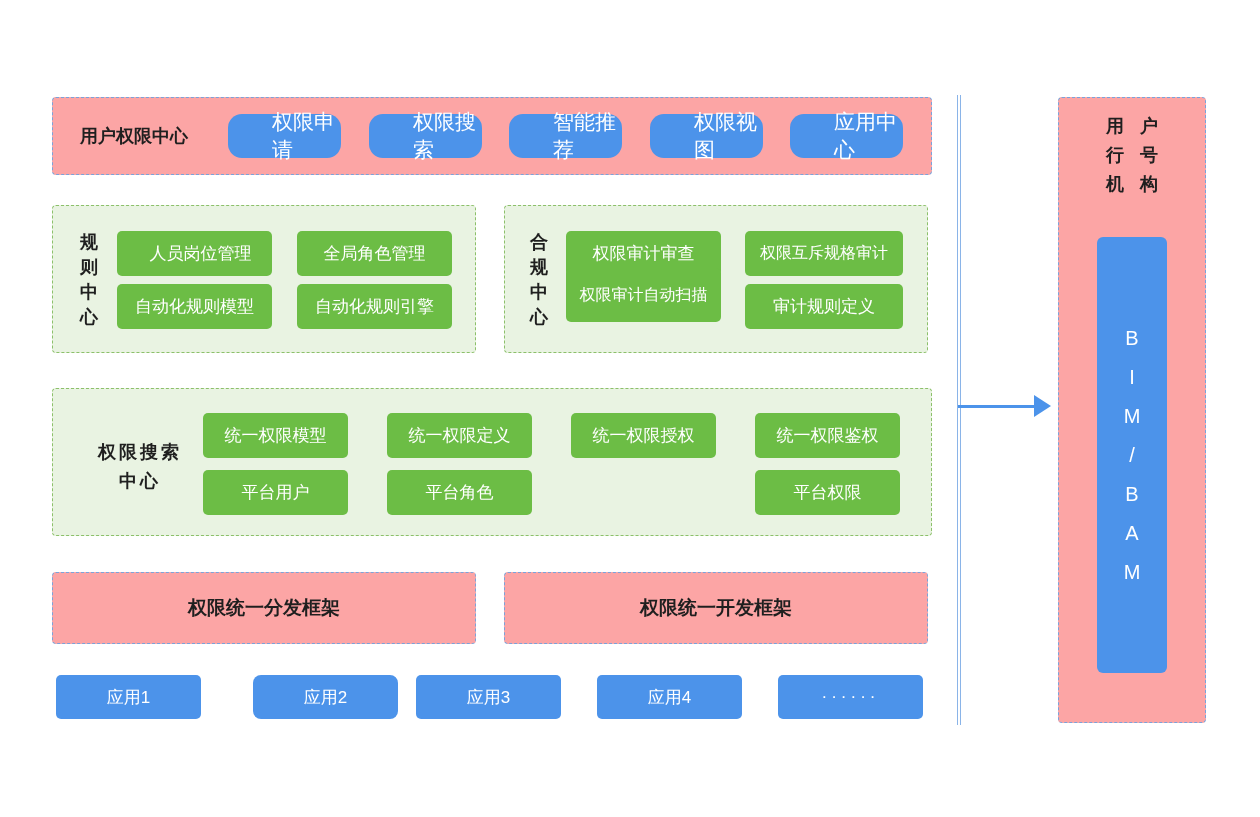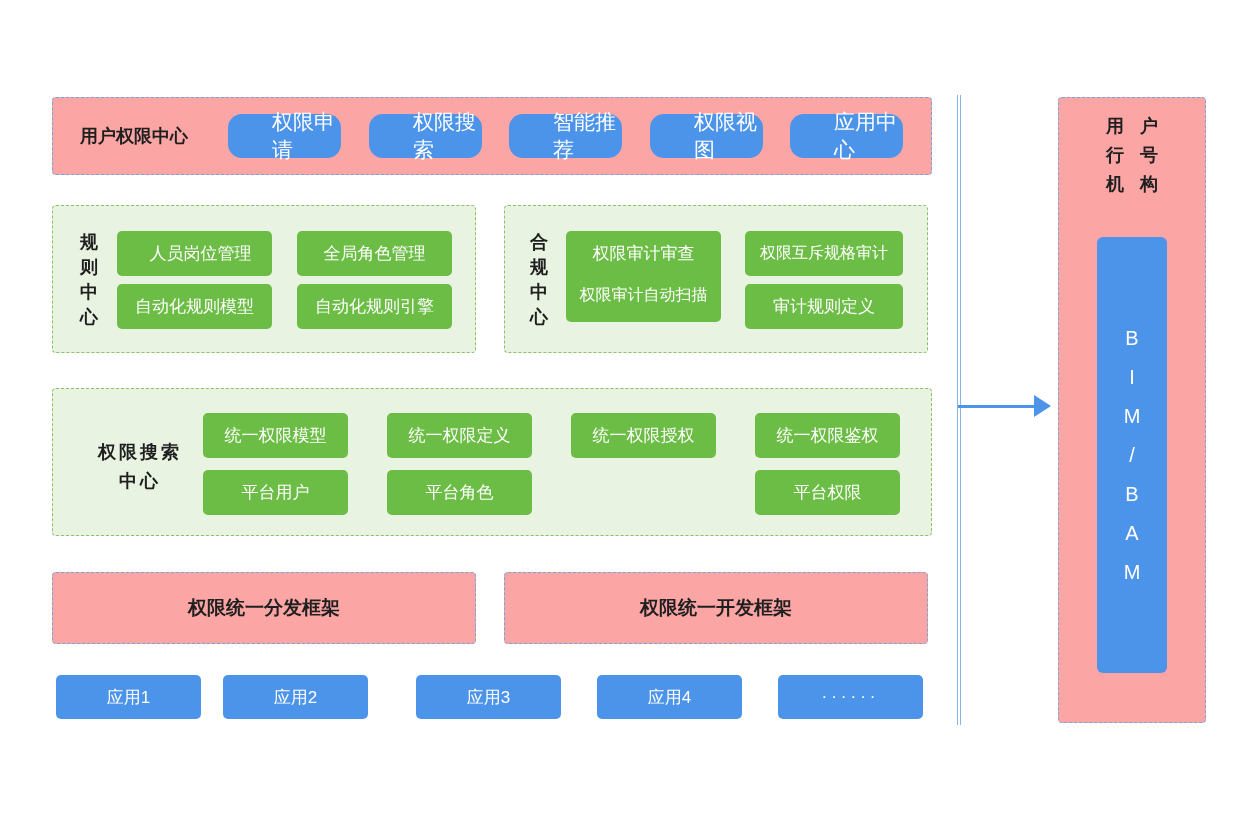--- a/index.html
+++ b/index.html
@@ -188,21 +188,21 @@
   <div class="btn-green" style="left:755px;top:470px;width:145px;height:45px;">平台权限</div>
 
   <div id="fw-left" class="dash-blue">
     <div class="fw-text">权限统一分发框架</div>
   </div>
   <div id="fw-right" class="dash-blue">
     <div class="fw-text">权限统一开发框架</div>
   </div>
 
   <div class="app-box" style="left:56px;">应用1</div>
-  <div class="app-box" style="left:223px;">应用2</div>
+  <div class="app-box" style="left:253px;border-radius:8px;">应用2</div>
   <div class="app-box" style="left:416px;">应用3</div>
   <div class="app-box" style="left:597px;">应用4</div>
   <div class="app-box" style="left:778px;letter-spacing:4px;">······</div>
 
   <div id="divider"></div>
   <div id="arrow-line"></div>
   <div id="arrow-head"></div>
 
   <div id="right-panel" class="dash-blue"></div>
   <div id="rp-title">

